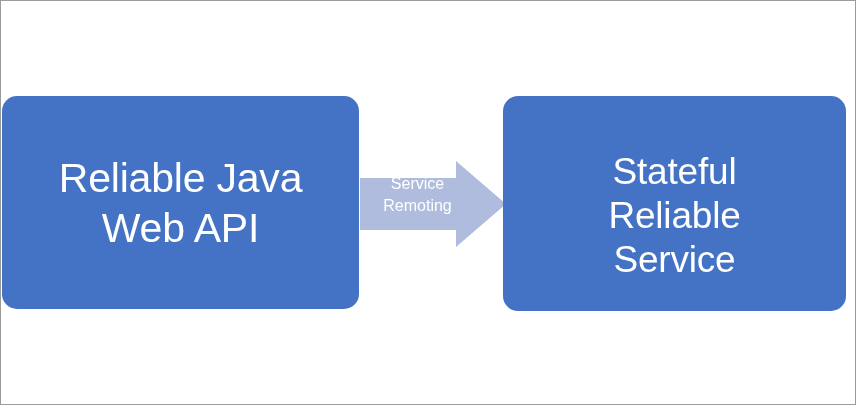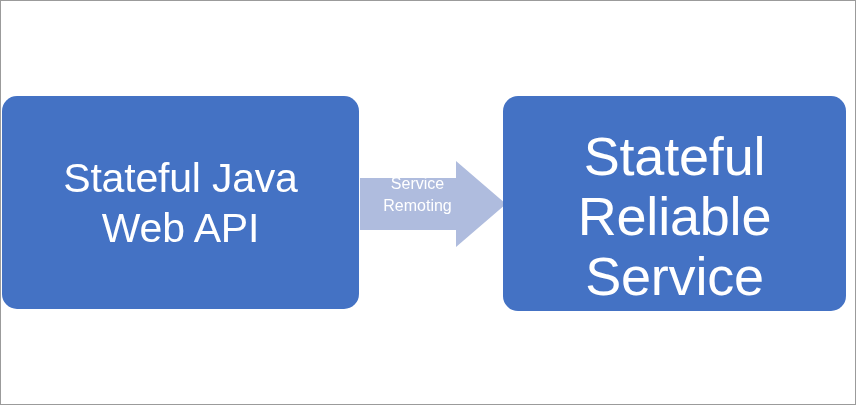--- a/index.html
+++ b/index.html
@@ -57,22 +57,22 @@
     line-height: 50px;
   }
 
   #box-stateful {
     left: 502px;
     top: 95px;
     width: 343px;
     height: 215px;
   }
   #box-stateful .node-label {
-    font-size: 54px;
-    line-height: 60px;
+    font-size: 37px;
+    line-height: 44px;
     margin-top: 24px;
   }
 
   
   #connector {
     position: absolute;
     left: 359px;
     top: 158px;
     width: 146px;
     height: 90px;
@@ -99,21 +99,21 @@
     z-index: 3;
     pointer-events: none;
   }
 </style>
 </head>
 <body>
 
 <div id="canvas">
 
   <div class="node-box" id="box-stateless">
-    <span class="node-label">Stateful Java
+    <span class="node-label">Reliable Java
 Web API</span>
   </div>
 
   <div id="connector">
     <svg viewBox="0 0 146 90" xmlns="http://www.w3.org/2000/svg">
       <polygon points="0,19 96,19 96,2 146,45 96,88 96,71 0,71" fill="#AFBCDE"></polygon>
     </svg>
   </div>
   <div id="connector-label">Service
 Remoting</div>

